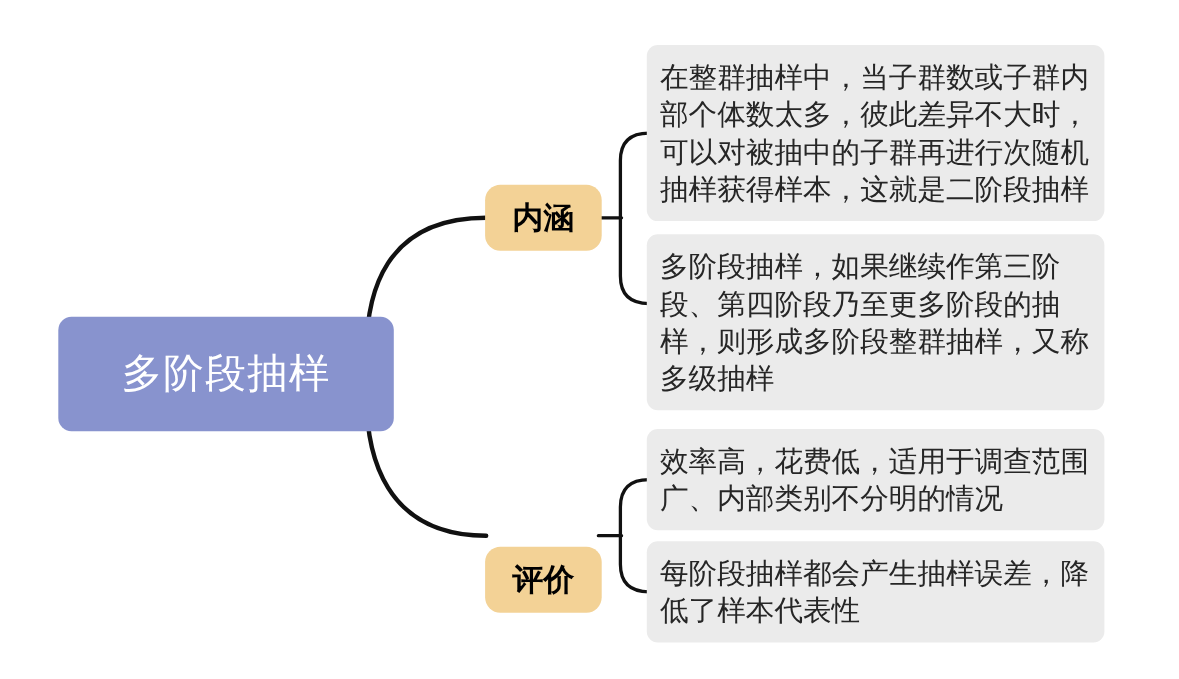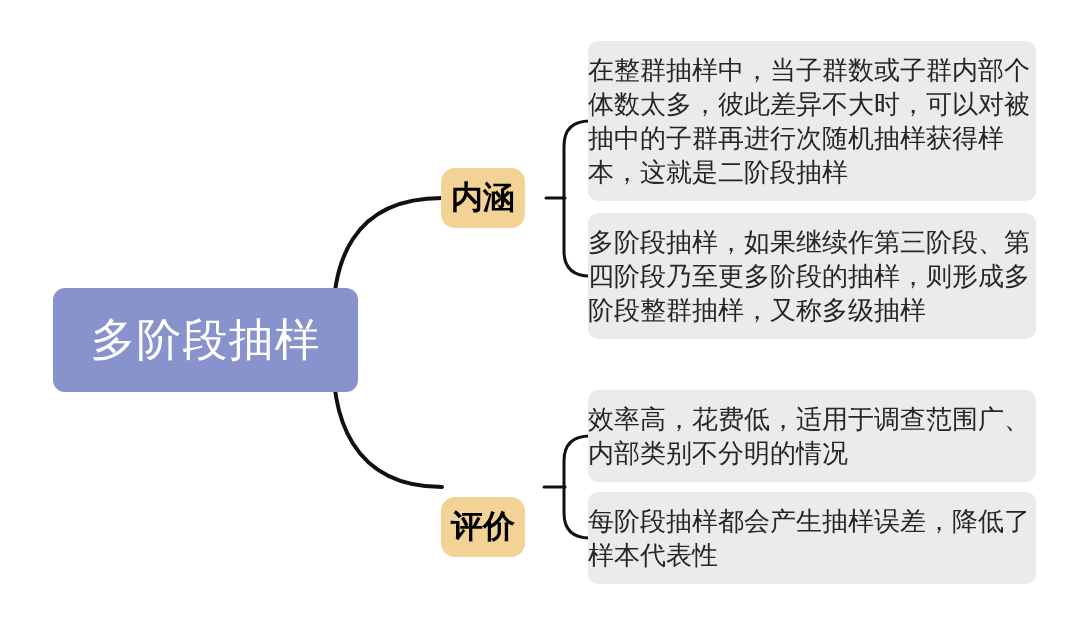--- a/index.html
+++ b/index.html
@@ -32,44 +32,44 @@
     justify-content: center;
   }
   .root-node {
     left: 53px;
     top: 288px;
     width: 305px;
     height: 104px;
     background: #8893ce;
     border-radius: 12px;
     color: #ffffff;
-    font-size: 45px;
+    font-size: 37px;
     letter-spacing: 1px;
   }
   .branch-node {
     left: 441px;
-    width: 84px;
+    width: 106px;
     height: 60px;
     background: #f3d296;
     border-radius: 14px;
     color: #000000;
-    font-size: 32px;
+    font-size: 28px;
     font-weight: bold;
   }
   .branch-connotation { top: 168px; }
   .branch-evaluation  { top: 457px; margin-top: 40px; }
   .leaf-node {
     position: absolute;
     left: 588px;
-    width: 448px;
+    width: 416px;
     z-index: 2;
     box-sizing: border-box;
     background: #ebebeb;
     border-radius: 10px;
-    padding: 12px 0;
+    padding: 12px 12px;
     color: #262626;
     font-size: 26px;
     line-height: 34px;
     text-align: left;
   }
   .leaf-1 { top: 41px; }
   .leaf-2 { top: 213px; }
   .leaf-3 { top: 390px; }
   .leaf-4 { top: 492px; }
 </style>

